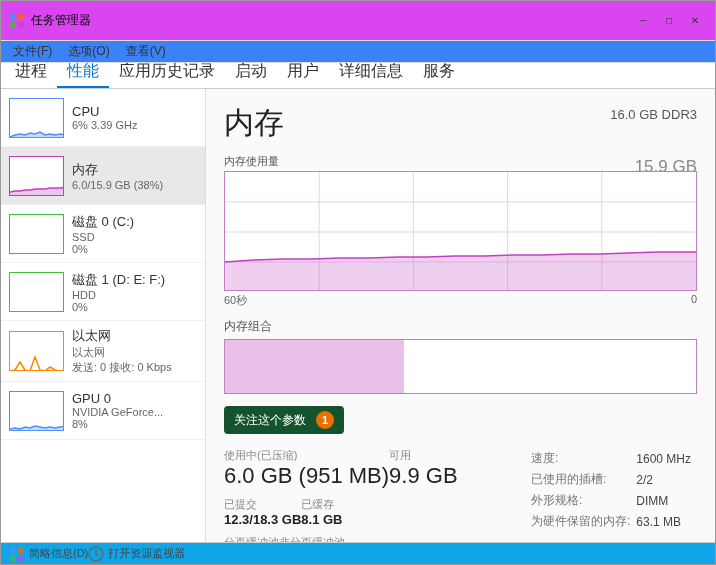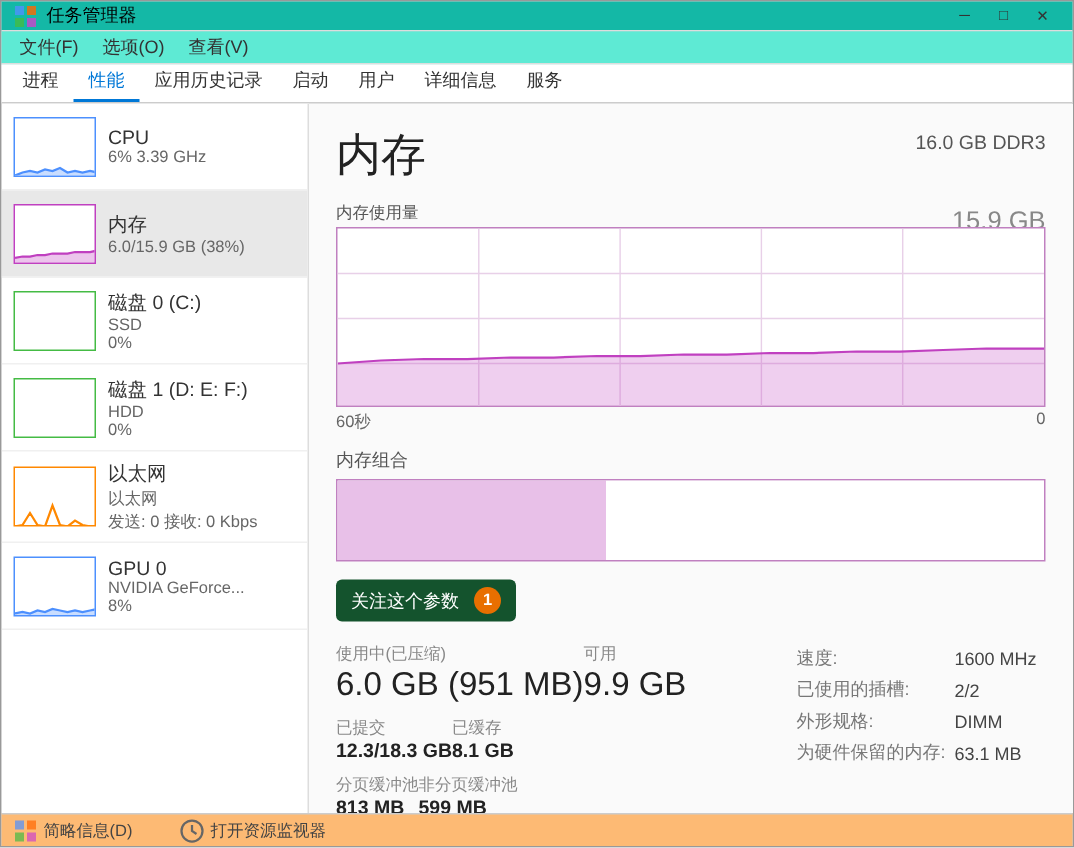--- a/index.html
+++ b/index.html
@@ -13,22 +13,22 @@
     }
     .window {
       width: 716px;
       height: 565px;
       background: #f0f0f0;
       border: 1px solid #999;
       display: flex;
       flex-direction: column;
     }
     .title-bar {
-      background: #14b8a6;
-      height: 20px;
+      background: #d946ef;
+      height: 40px;
       display: flex;
       align-items: center;
       justify-content: space-between;
       padding: 0 8px;
       border-bottom: 1px solid #ddd;
     }
     .title-bar-left {
       display: flex;
       align-items: center;
       gap: 6px;
@@ -50,21 +50,21 @@
       display: flex;
       align-items: center;
       justify-content: center;
       font-size: 10px;
       background: transparent;
       border: none;
       cursor: pointer;
       color: #333;
     }
     .menu-bar {
-      background: #5eead4;
+      background: #3b82f6;
       height: 22px;
       display: flex;
       align-items: flex-end;
       padding: 0 4px;
       border-bottom: 1px solid #ddd;
     }
     .menu-item {
       padding: 2px 8px;
       font-size: 12px;
       cursor: pointer;
@@ -73,21 +73,21 @@
     .tab-bar {
       background: #fff;
       height: 26px;
       display: flex;
       align-items: flex-end;
       padding: 0 4px;
       border-bottom: 1px solid #ccc;
     }
     .tab {
       padding: 4px 10px;
-      font-size: 12px;
+      font-size: 16px;
       cursor: pointer;
       color: #333;
       border-bottom: 2px solid transparent;
       white-space: nowrap;
     }
     .tab.active {
       border-bottom: 2px solid #0078d7;
       color: #0078d7;
     }
     .main-content {
@@ -281,26 +281,26 @@
       gap: 6px;
       position: relative;
       margin-bottom: 6px;
     }
     .stats-row {
       display: flex;
       margin-bottom: 8px;
     }
     .bottom-bar {
       height: 22px;
-      background: #fdba74;
+      background: #0ea5e9;
       border-top: 1px solid #ccc;
       display: flex;
       align-items: center;
       padding: 0 8px;
-      gap: 32px;
+      gap: 0;
     }
     .bottom-bar-item {
       display: flex;
       align-items: center;
       gap: 4px;
       font-size: 11px;
       color: #444;
       cursor: pointer;
     }
     

